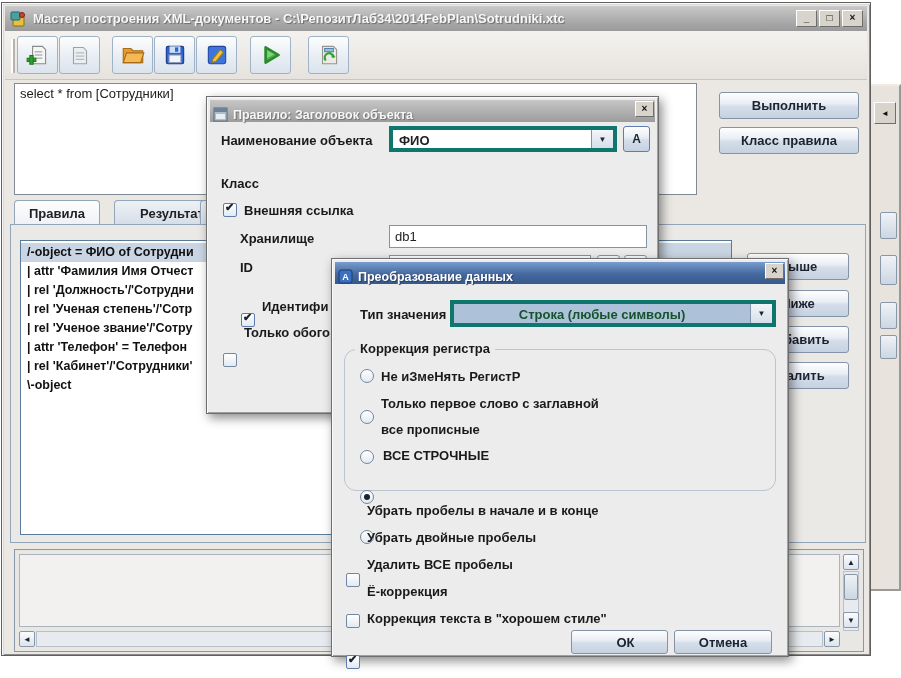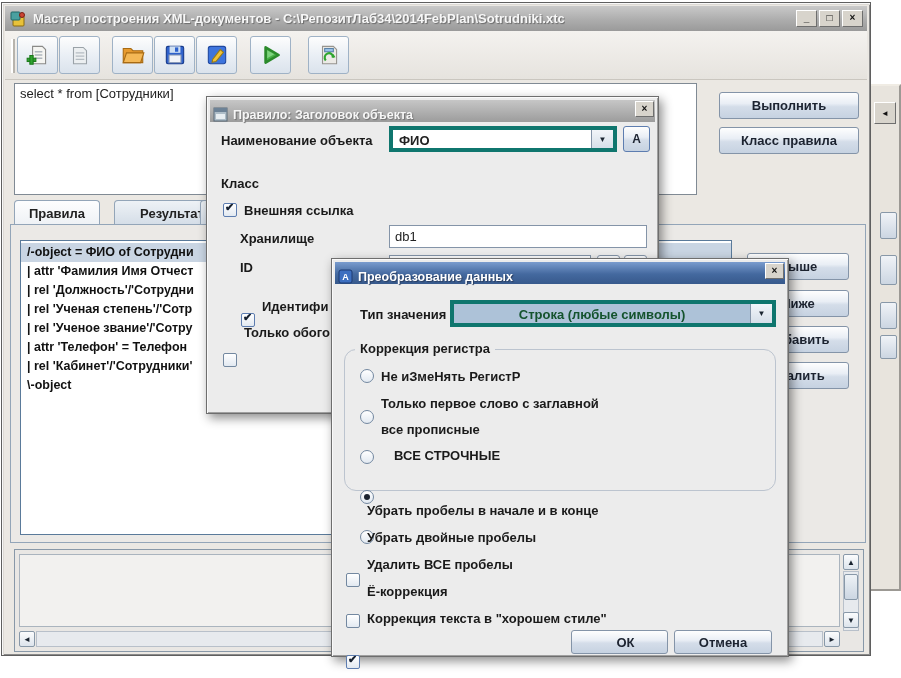--- a/index.html
+++ b/index.html
@@ -342,21 +342,21 @@
   <div class="abs radio" style="left:28px; top:110px;"></div>
   <div class="abs label" style="left:49px; top:110px;">Не иЗмеНять РегистР</div>
 
   <div class="abs radio" style="left:28px; top:137px;"></div>
   <div class="abs label" style="left:49px; top:137px;">Только первое слово с заглавной</div>
 
   <div class="abs radio" style="left:28px; top:163px;"></div>
   <div class="abs label" style="left:49px; top:163px;">все прописные</div>
 
   <div class="abs radio on" style="left:28px; top:189px;"></div>
-  <div class="abs label" style="left:62px; top:189px;">ВСЕ СТРОЧНЫЕ</div>
+  <div class="abs label" style="left:51px; top:189px;">ВСЕ СТРОЧНЫЕ</div>
 
   <div class="abs radio" style="left:28px; top:215px;"></div>
 
   <div class="abs checkbox" style="left:14px; top:244px;"></div>
   <div class="abs label" style="left:35px; top:244px;">Убрать пробелы в начале и в конце</div>
 
   <div class="abs checkbox" style="left:14px; top:271px;"></div>
   <div class="abs label" style="left:35px; top:271px;">Убрать двойные пробелы</div>
 
   <div class="abs checkbox" style="left:14px; top:298px; border-color:#5d7db0;">

